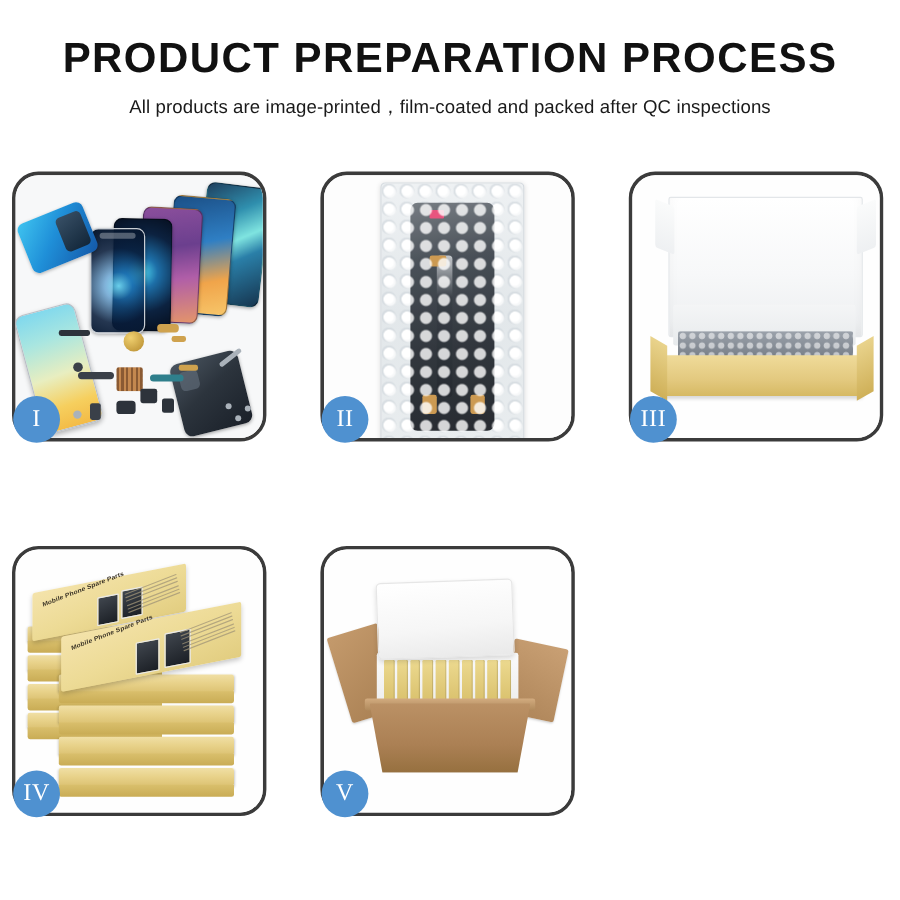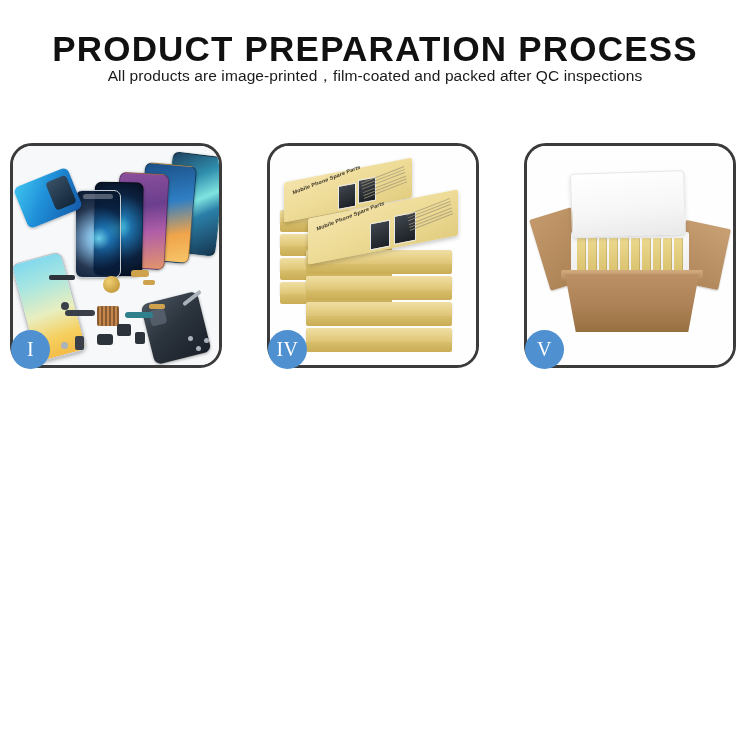--- a/index.html
+++ b/index.html
@@ -12,20 +12,21 @@
   .page{width:750px;height:750px;position:relative;background:#fff;}
 
   
   .header{padding-top:31px;text-align:center;}
   .title{
     font-family:"Liberation Sans", sans-serif;
     font-size:35px;font-weight:700;color:#111111;
     letter-spacing:1.2px;line-height:1;white-space:nowrap;
   }
   .subtitle{
+    margin-top:13px;
     font-family:"Liberation Sans", sans-serif;
     font-size:15.5px;font-weight:400;color:#1a1a1a;
     letter-spacing:0.1px;white-space:nowrap;
   }
 
   
   .grid{
     position:absolute;left:10px;top:143px;
     width:727px;height:537px;
     display:grid;
@@ -363,21 +364,43 @@
           <div class="prt l" style="left:122px;top:186px;width:10px;height:12px;border-radius:2px;"></div>
           <div class="prt silver" style="right:16px;top:150px;width:22px;height:4px;transform:rotate(-38deg);"></div>
           <div class="prt silver" style="right:10px;bottom:22px;width:5px;height:5px;border-radius:50%;"></div>
           <div class="prt silver" style="right:18px;bottom:14px;width:5px;height:5px;border-radius:50%;"></div>
           <div class="prt silver" style="right:26px;bottom:24px;width:5px;height:5px;border-radius:50%;"></div>
         </div>
       </div>
       <div class="badge">I</div>
     </div>
 
-
+    <div class="panel">
+      <div class="stage p2">
+        <div class="bubblebag">
+          <div class="lcd"></div>
+          <div class="conn" style="left:40px;top:60px;width:14px;height:9px;"></div>
+          <div class="conn" style="left:34px;top:176px;width:12px;height:16px;"></div>
+          <div class="conn" style="left:74px;top:176px;width:12px;height:16px;"></div>
+          <div class="tag-pink"></div>
+          <div class="bub-overlay"></div>
+        </div>
+      </div>
+      <div class="badge">II</div>
+    </div>
+
+    <div class="panel">
+      <div class="stage p3">
+        <div class="lid"></div>
+        <div class="foam"></div>
+        <div class="bubfill"></div>
+        <div class="tray"></div>
+      </div>
+      <div class="badge">III</div>
+    </div>
 
     <div class="panel">
       <div class="stage p4">
         <div class="stack">
 
           <div class="ybox" style="left:10px;top:64px;width:112px;height:13px;">
               <span class="side"></span>
             </div>
           <div class="ybox" style="left:10px;top:88px;width:112px;height:13px;">
               <span class="side"></span>

